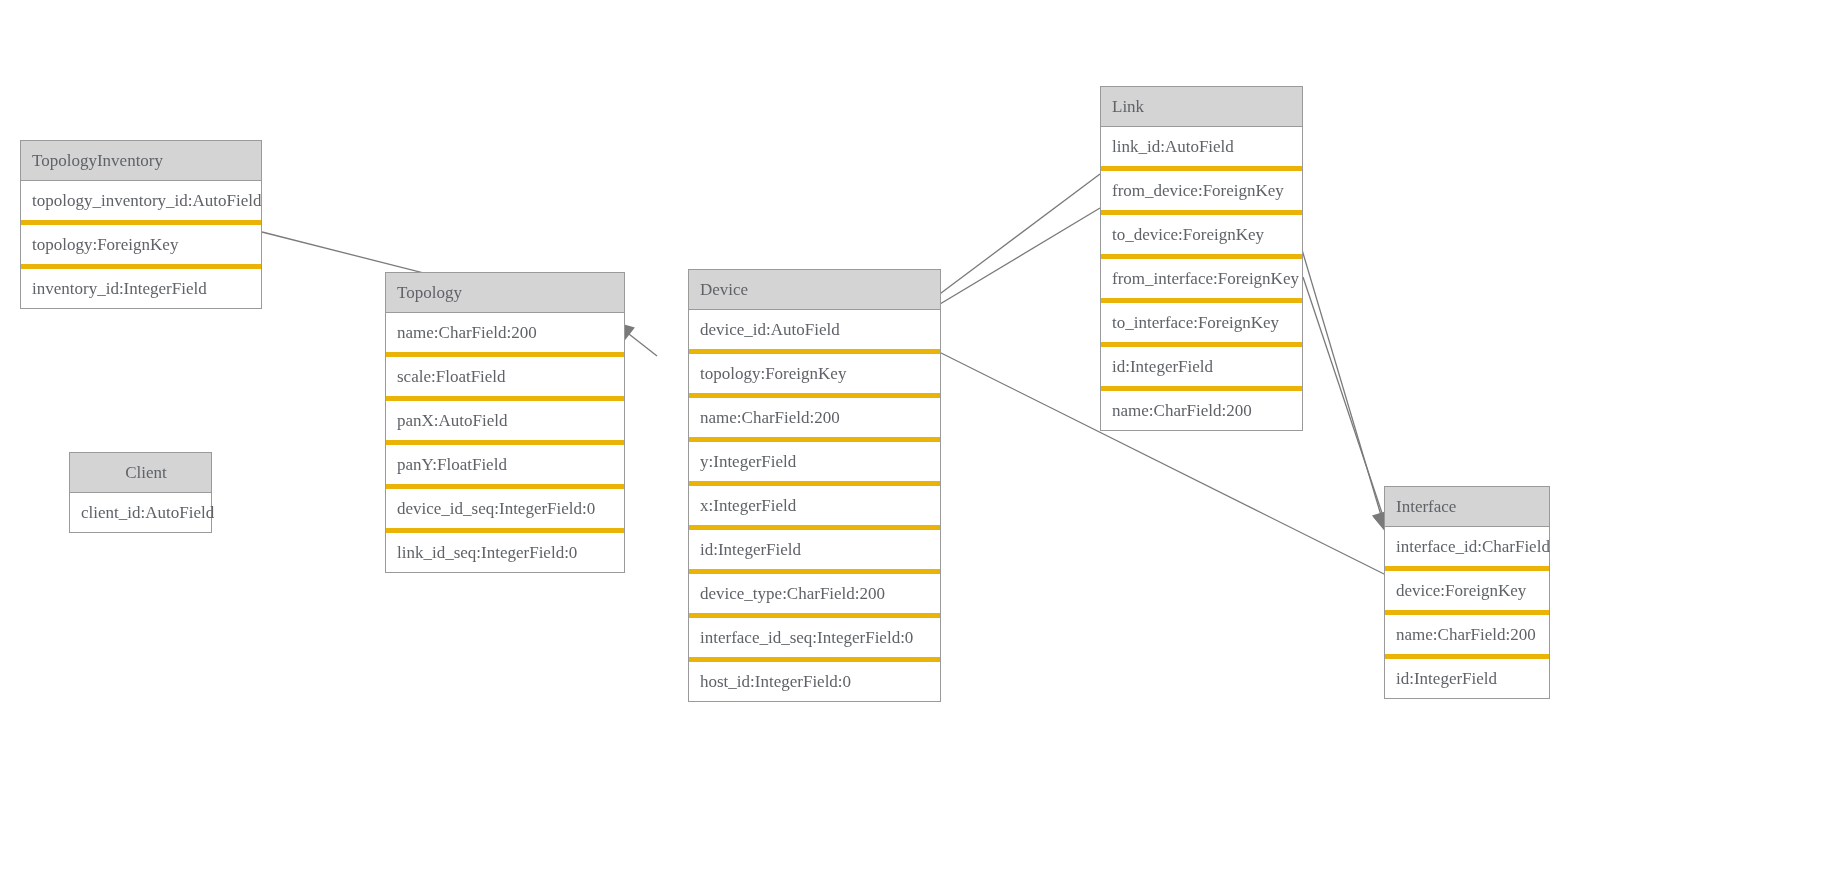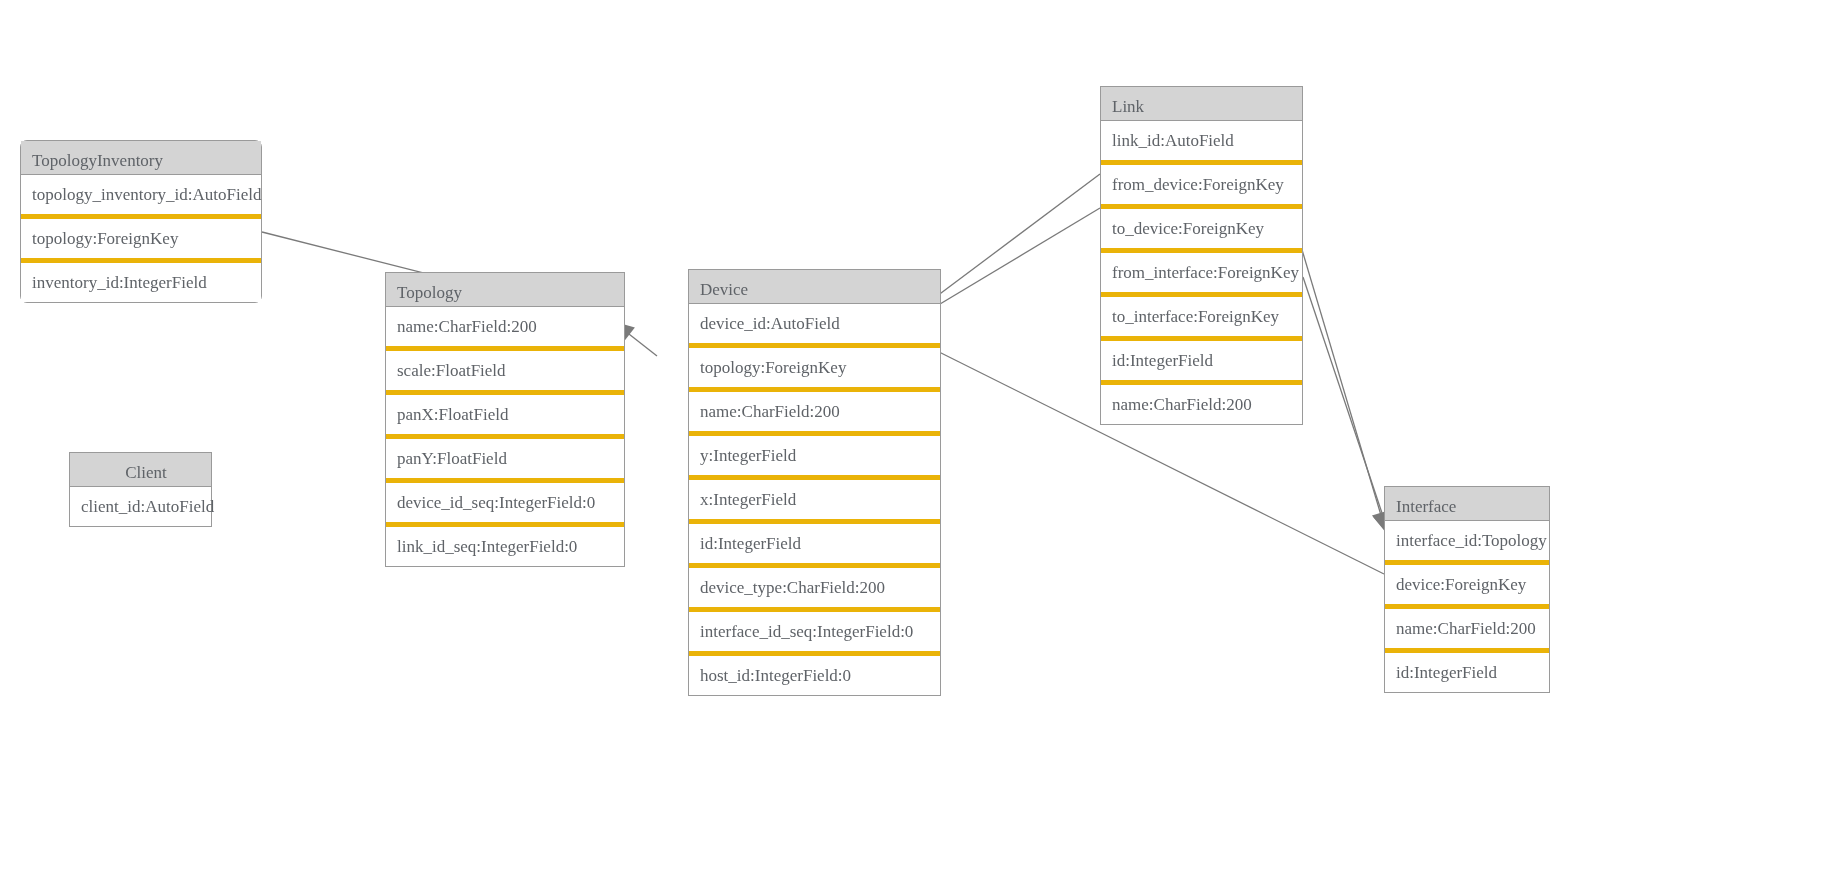--- a/index.html
+++ b/index.html
@@ -37,21 +37,21 @@
     border: 1px solid #9a9a9a;
     background: #ffffff;
   }
   .entity-header {
     box-sizing: border-box;
     background: #d4d4d4;
     border-bottom: 1px solid #9a9a9a;
     color: #5f6368;
     font-size: 17px;
     line-height: 1;
-    padding: 11px 0 5px 11px;
+    padding: 11px 0 11px 11px;
     white-space: nowrap;
   }
   .entity-field {
     box-sizing: border-box;
     border-bottom: 5px solid #eab308;
     color: #5f6368;
     font-size: 17px;
     line-height: 1;
     padding: 11px 0 11px 11px;
     white-space: nowrap;
@@ -91,31 +91,31 @@
         <path d="M 1300,243 L 1383,522" stroke="#7a7a7a" stroke-width="1.3" fill="none"></path>
         <polygon points="0,0 -22,-9 -22,9" fill="#7a7a7a" transform="translate(1387,534) rotate(73)"></polygon>
       </g>
       <g>
         <path d="M 1303,277 L 1386,525" stroke="#7a7a7a" stroke-width="1.3" fill="none"></path>
         <polygon points="0,0 -22,-9 -22,9" fill="#7a7a7a" transform="translate(1389,535) rotate(71)"></polygon>
       </g>
     </svg>
 
   <div id="entities-layer">
-      <div class="entity" style="left: 20px; top: 140px; width: 242px; border-radius: 7px;">
+      <div class="entity" style="left: 20px; top: 140px; width: 242px;">
         <div class="entity-header">TopologyInventory</div>
         <div class="entity-field">topology_inventory_id:AutoField</div>
         <div class="entity-field">topology:ForeignKey</div>
         <div class="entity-field last">inventory_id:IntegerField</div>
       </div>
       <div class="entity" style="left: 385px; top: 272px; width: 240px;">
         <div class="entity-header">Topology</div>
         <div class="entity-field">name:CharField:200</div>
         <div class="entity-field">scale:FloatField</div>
-        <div class="entity-field">panX:FloatField</div>
+        <div class="entity-field">panX:AutoField</div>
         <div class="entity-field">panY:FloatField</div>
         <div class="entity-field">device_id_seq:IntegerField:0</div>
         <div class="entity-field last">link_id_seq:IntegerField:0</div>
       </div>
       <div class="entity" style="left: 69px; top: 452px; width: 143px; text-align: center;">
         <div class="entity-header">Client</div>
         <div class="entity-field last">client_id:AutoField</div>
       </div>
       <div class="entity" style="left: 688px; top: 269px; width: 253px;">
         <div class="entity-header">Device</div>
@@ -134,20 +134,20 @@
         <div class="entity-field">link_id:AutoField</div>
         <div class="entity-field">from_device:ForeignKey</div>
         <div class="entity-field">to_device:ForeignKey</div>
         <div class="entity-field">from_interface:ForeignKey</div>
         <div class="entity-field">to_interface:ForeignKey</div>
         <div class="entity-field">id:IntegerField</div>
         <div class="entity-field last">name:CharField:200</div>
       </div>
       <div class="entity" style="left: 1384px; top: 486px; width: 166px;">
         <div class="entity-header">Interface</div>
-        <div class="entity-field">interface_id:Topology</div>
+        <div class="entity-field">interface_id:CharField</div>
         <div class="entity-field">device:ForeignKey</div>
         <div class="entity-field">name:CharField:200</div>
         <div class="entity-field last">id:IntegerField</div>
       </div>
     </div>
 
 </div>
 
 </body></html>

